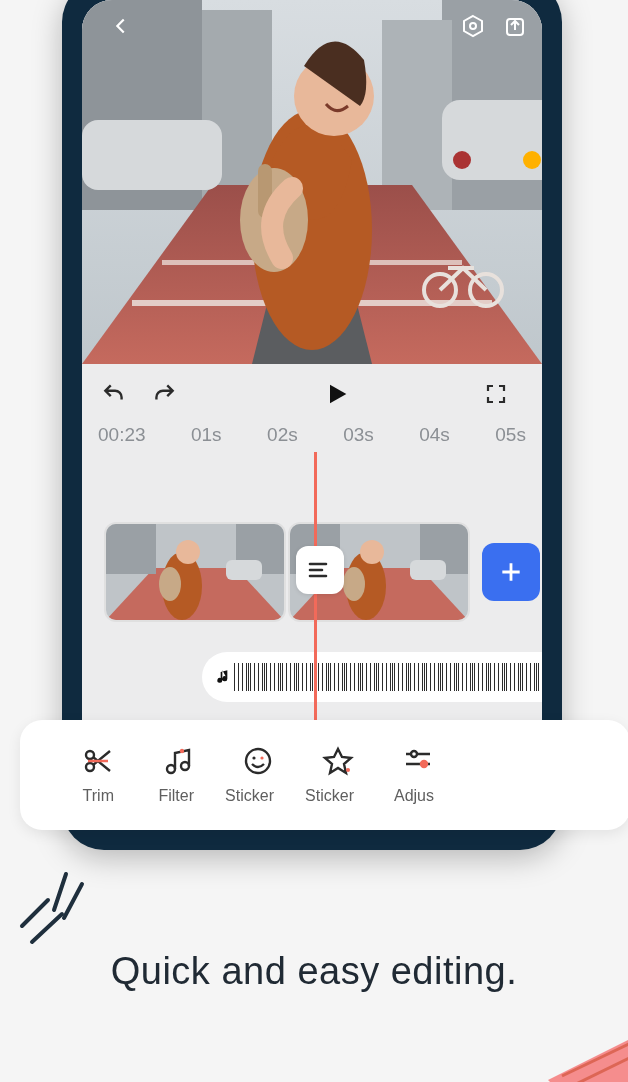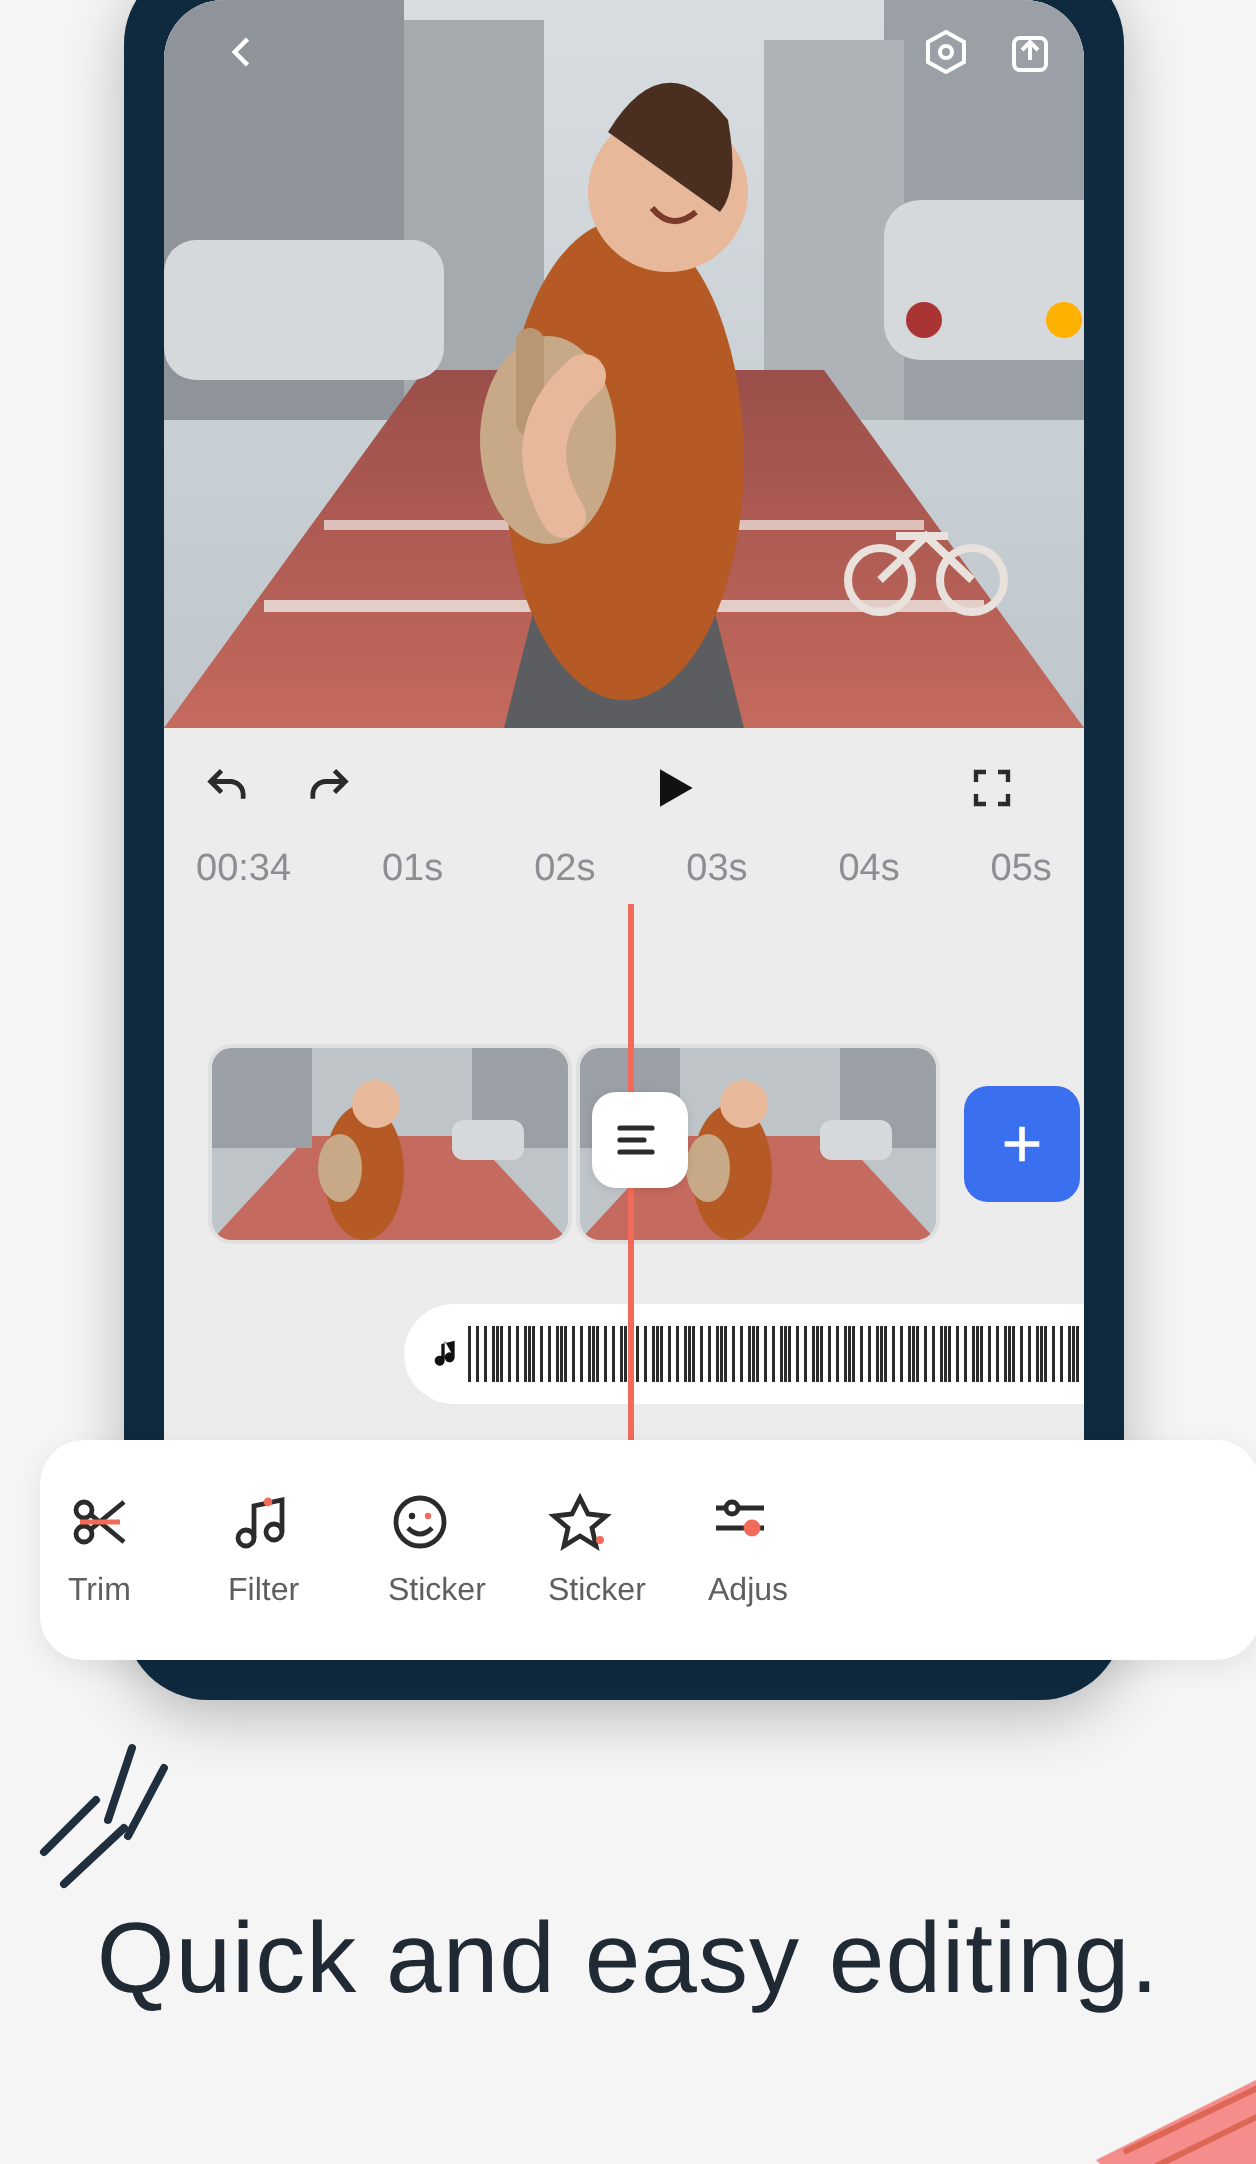--- a/index.html
+++ b/index.html
@@ -184,34 +184,34 @@
     align-items: center;
     padding: 0 6px 0 14px;
     gap: 0;
     overflow: hidden;
     z-index: 20;
   }
   .tool {
     flex: 0 0 80px;
     display: flex;
     flex-direction: column;
-    align-items: flex-start;
+    align-items: flex-end;
     gap: 10px;
     color: #3c3c3c;
   }
   .tool .ico { width: 32px; height: 32px; display:flex; align-items:center; justify-content:center; }
   .tool .lbl { font-size: 16px; color: #5f5f5f; }
 
   
   .tagline {
     position: absolute;
     left: 0; right: 0;
     top: 950px;
     text-align: center;
-    font-size: 50px;
+    font-size: 38px;
     font-weight: 400;
     color: #202a34;
     letter-spacing: 0.5px;
   }
 
   
   .deco-lines {
     position: absolute;
     left: 8px;
     top: 870px;
@@ -327,21 +327,21 @@
       <div class="right">
         <div class="ico">
           <svg width="24" height="24" viewBox="0 0 24 24" fill="none" stroke="#2b2b2b" stroke-width="2.2">
               <path d="M4 9 V4 h5 M20 9 V4 h-5 M4 15 v5 h5 M20 15 v5 h-5"></path>
             </svg>
         </div>
       </div>
     </div>
 
     <div class="timeruler">
-      <span>00:34</span>
+      <span>00:23</span>
       <span>01s</span>
       <span>02s</span>
       <span>03s</span>
       <span>04s</span>
       <span>05s</span>
     </div>
 
     <div class="timeline">
       <div class="playhead"></div>
       <div class="clips">

